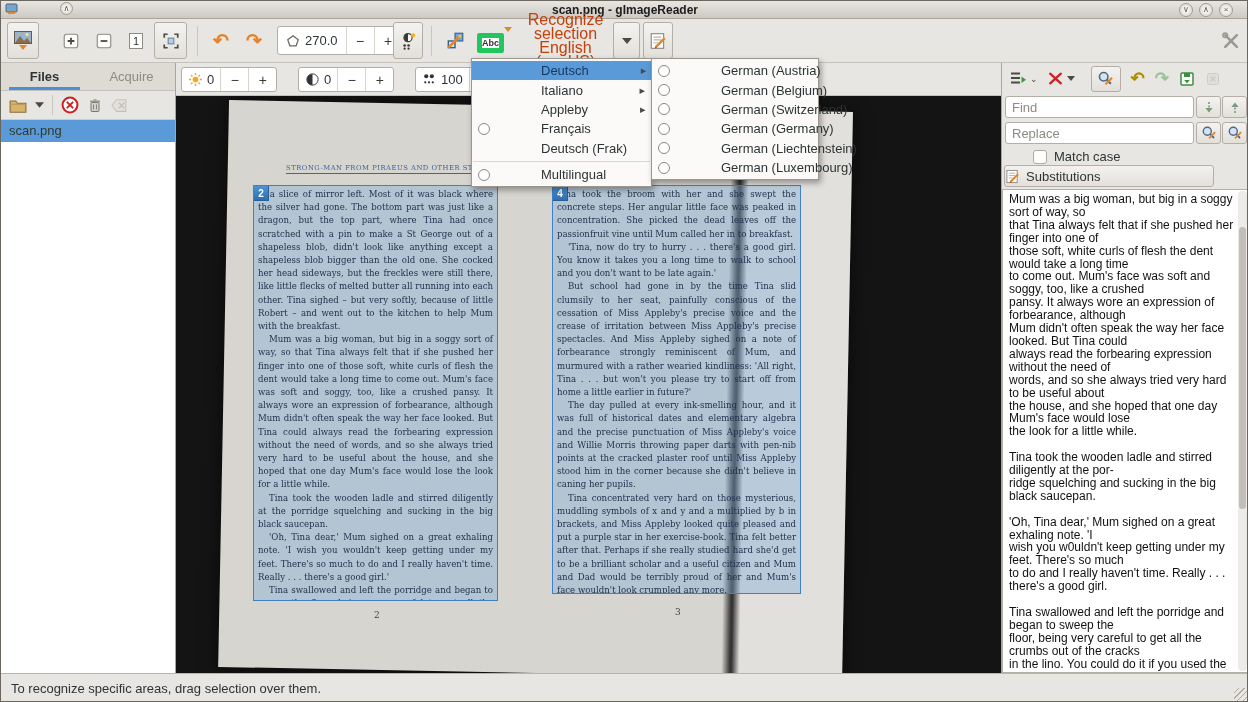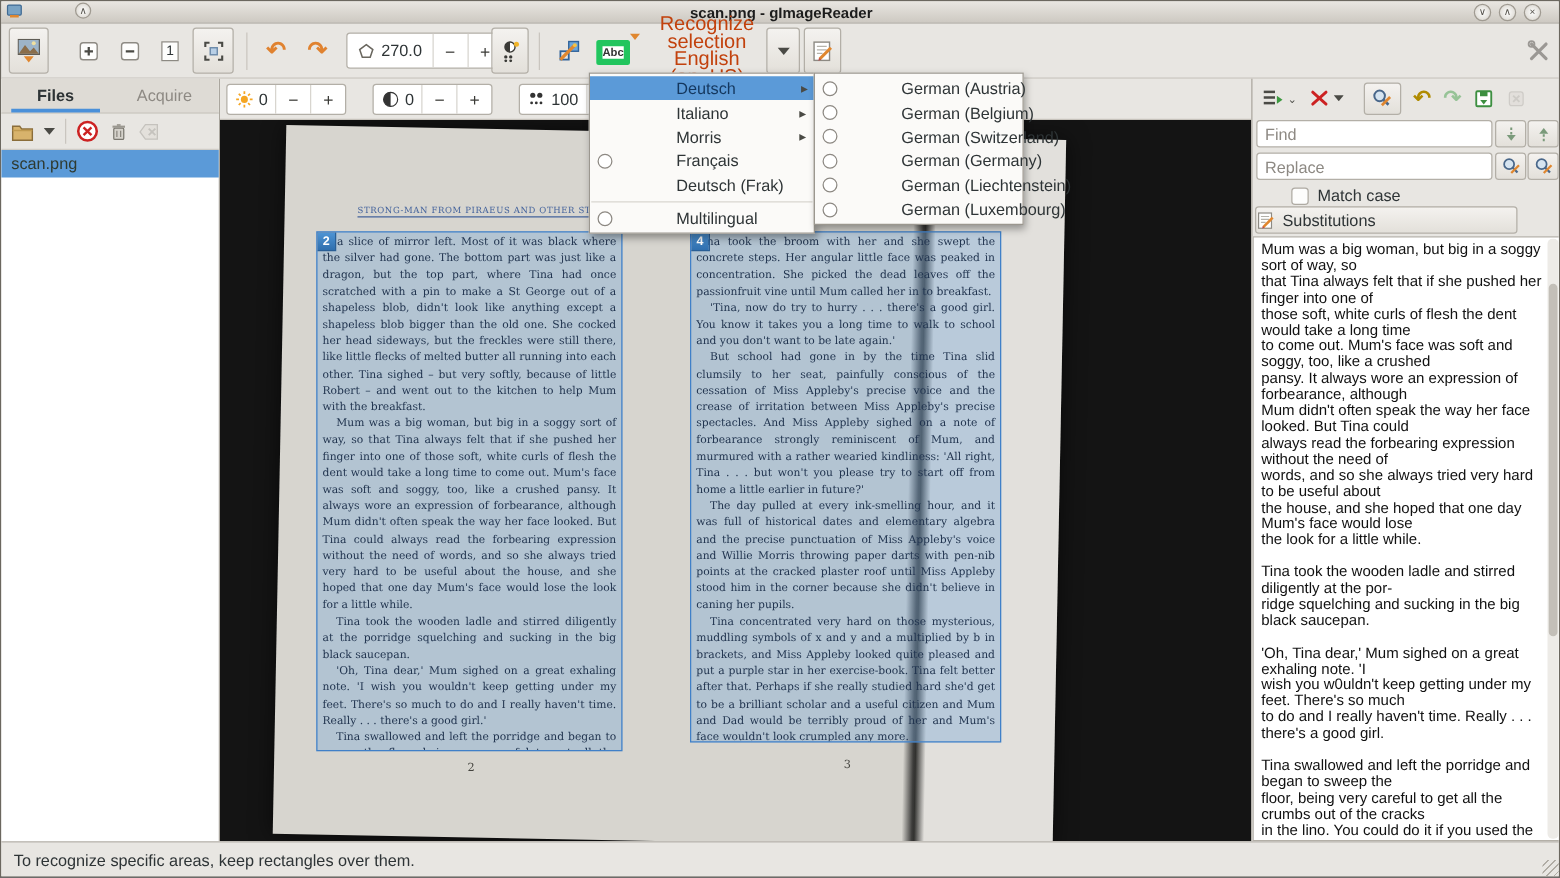--- a/index.html
+++ b/index.html
@@ -359,21 +359,21 @@
         <span class="mlabel">Deutsch</span>
         <span class="marrow">▸</span>
       </div>
       <div class="menu-item">
         <span class="radio ghost"></span>
         <span class="mlabel">Italiano</span>
         <span class="marrow">▸</span>
       </div>
       <div class="menu-item">
         <span class="radio ghost"></span>
-        <span class="mlabel">Morris</span>
+        <span class="mlabel">Appleby</span>
         <span class="marrow">▸</span>
       </div>
       <div class="menu-item">
         <span class="radio"></span>
         <span class="mlabel">Français</span>
         <span class="marrow"></span>
       </div>
       <div class="menu-item">
         <span class="radio ghost"></span>
         <span class="mlabel">Deutsch (Frak)</span>
@@ -531,17 +531,17 @@
 Tina swallowed and left the porridge and began to sweep the
 floor, being very careful to get all the crumbs out of the cracks
 in the lino. You could do it if you used the edge of the broom.
 And then Dad came from the bedroom in</div>
     <div class="scrollbar">
       <div class="scroll-thumb"></div>
     </div>
   </div>
 
   <div class="statusbar">
-    <span>To recognize specific areas, keep rectangles over them.</span>
+    <span>To recognize specific areas, drag selection over them.</span>
     <div class="grip"></div>
   </div>
 
 </div>
 
 </body></html>

